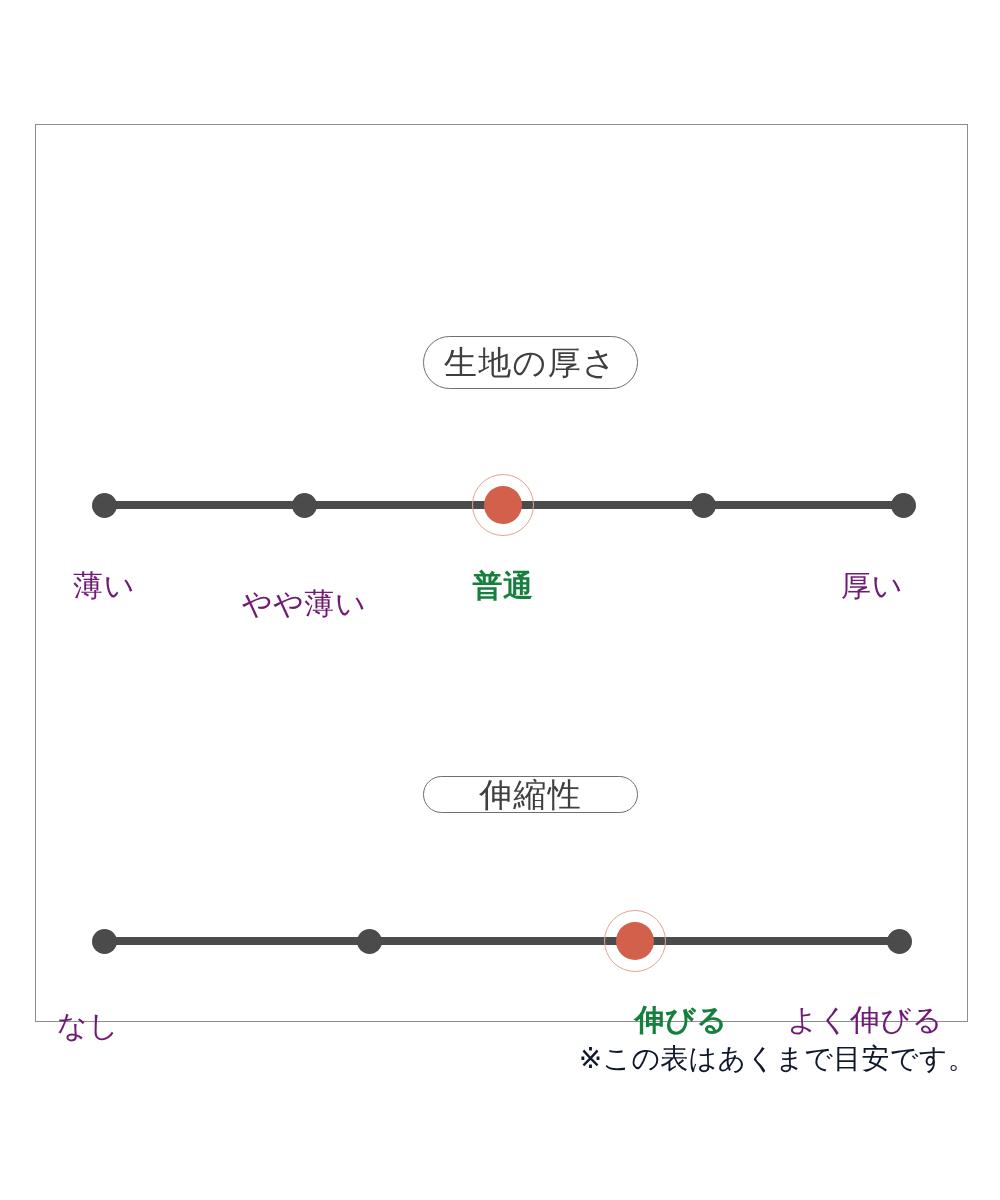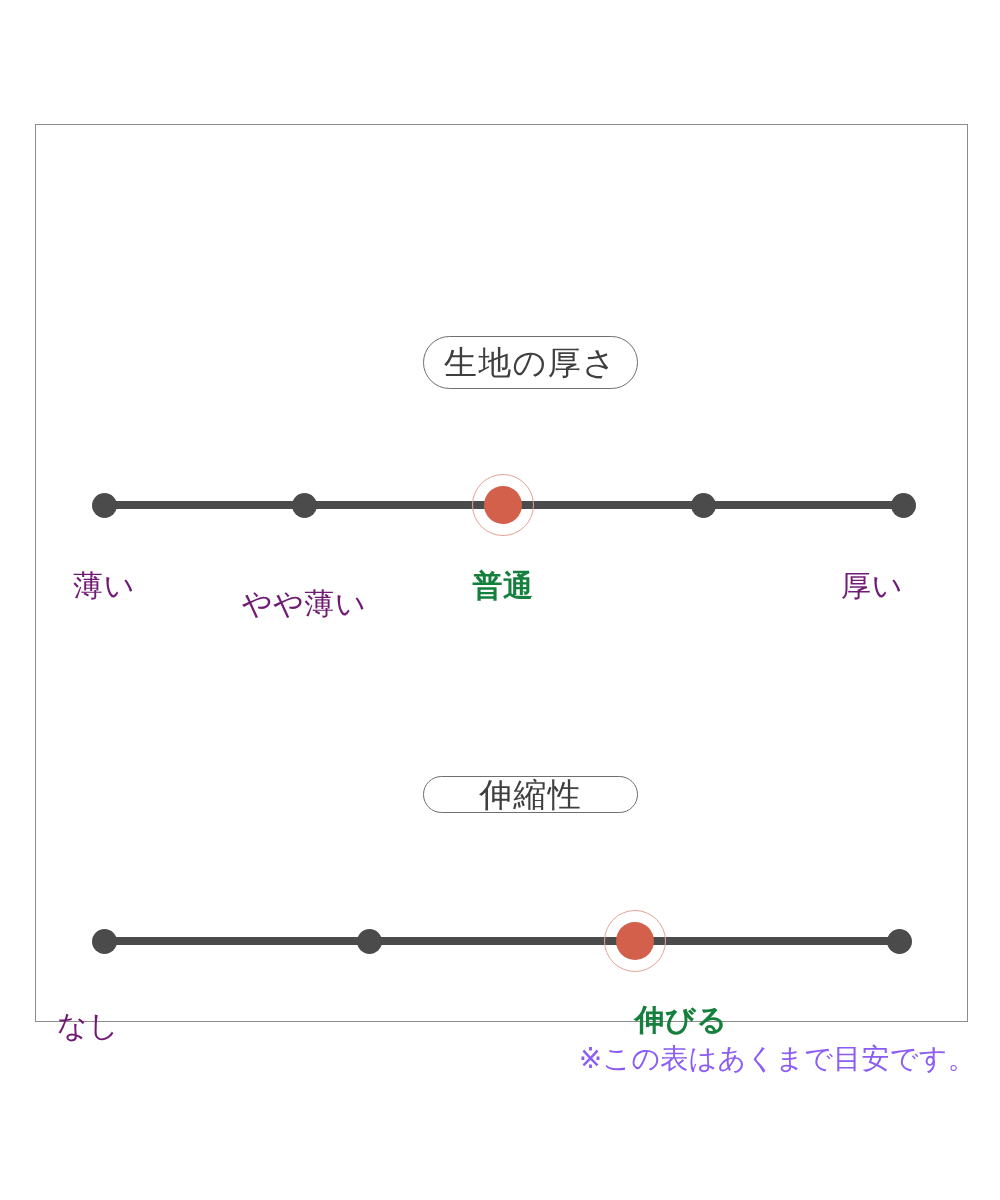--- a/index.html
+++ b/index.html
@@ -135,21 +135,21 @@
     font-weight: bold;
     color: #15803d;
   }
 
   
   .note {
     position: absolute;
     right: 32px;
     top: 1040px;
     font-size: 28px;
-    color: #8b5cf6;
+    color: #0f172a;
     letter-spacing: 0.01em;
     white-space: nowrap;
   }
 </style>
 </head>
 <body>
 
 <div id="page">
 
   <div class="panel">
@@ -178,19 +178,20 @@
         <div class="track" style="left: 68px; width: 795px;"></div>
         <div class="dot" style="left: 68px;"></div>
         <div class="dot" style="left: 333px;"></div>
         <div class="halo" style="left: 599px;"></div>
         <div class="dot active" style="left: 599px;"></div>
         <div class="dot" style="left: 863px;"></div>
       </div>
     <div class="labels labels-stretch" id="labels-stretch">
         <div class="label" style="left: 52px; margin-top: 6px;">なし</div>
         <div class="label active" style="left: 599px; margin-left: 46px;">伸びる</div>
+        <div class="label" style="left: 751.188px; transform: none;">よく伸びる</div>
       </div>
 
   </div>
 
   <div class="note">※この表はあくまで目安です。</div>
 
 </div>
 
 </body></html>

